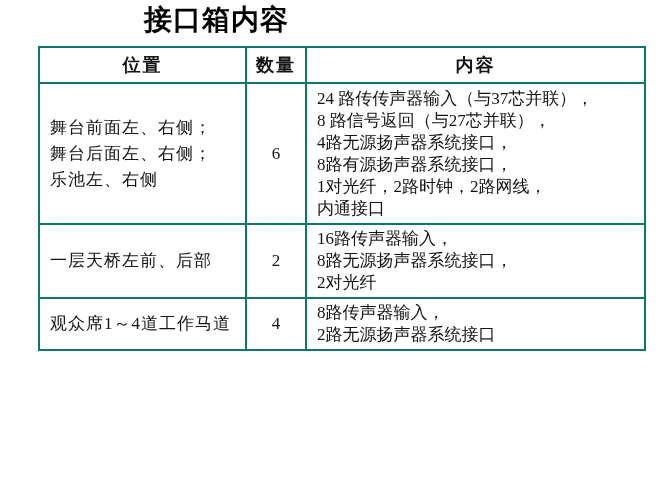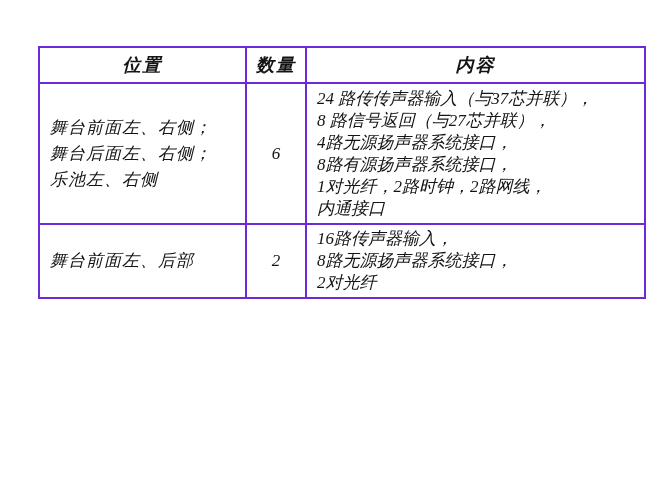--- a/index.html
+++ b/index.html
@@ -29,24 +29,23 @@
     left: 38px;
     top: 46px;
     width: 606px;
     border-collapse: collapse;
     table-layout: fixed;
   }
   .grid col.c-loc     { width: 207px; }
   .grid col.c-qty     { width: 60px;  }
   .grid col.c-content { width: 339px; }
   .grid th, .grid td {
-    border: 2px solid #6d28d9;
+    border: 2px solid #0f766e;
     box-sizing: border-box;
     color: #141414;
-    font-style: italic;
   }
   .grid th {
     height: 36px;
     font-size: 18px;
     font-weight: bold;
     text-align: center;
     vertical-align: middle;
     letter-spacing: 2px;
   }
   .grid td {
@@ -72,20 +71,21 @@
   tr.r0 td { height: 141px; }
   tr.r1 td { height: 67px; }
   tr.r2 td { height: 72px; border-radius: 30px; }
   tr.r3 td { height: 63px; }
   tr.r4 td { height: 50px; }
 </style>
 </head>
 <body>
 
 <div class="page">
+  <h1 class="title">接口箱内容</h1>
 
   <table class="grid">
     <colgroup>
       <col class="c-loc">
       <col class="c-qty">
       <col class="c-content">
     </colgroup>
     <thead>
       <tr>
         <th>位置</th>
@@ -100,21 +100,27 @@
 乐池左、右侧</td>
         <td class="qty">6</td>
         <td class="content">24 路传传声器输入（与37芯并联），
 8 路信号返回（与27芯并联），
 4路无源扬声器系统接口，
 8路有源扬声器系统接口，
 1对光纤，2路时钟，2路网线，
 内通接口</td>
       </tr>
       <tr class="r2">
-        <td class="loc">舞台前面左、后部</td>
+        <td class="loc">一层天桥左前、后部</td>
         <td class="qty">2</td>
         <td class="content">16路传声器输入，
 8路无源扬声器系统接口，
 2对光纤</td>
+      </tr>
+      <tr class="r4">
+        <td class="loc">观众席1～4道工作马道</td>
+        <td class="qty">4</td>
+        <td class="content">8路传声器输入，
+2路无源扬声器系统接口</td>
       </tr>
     </tbody>
   </table>
 </div>
 
 </body></html>

